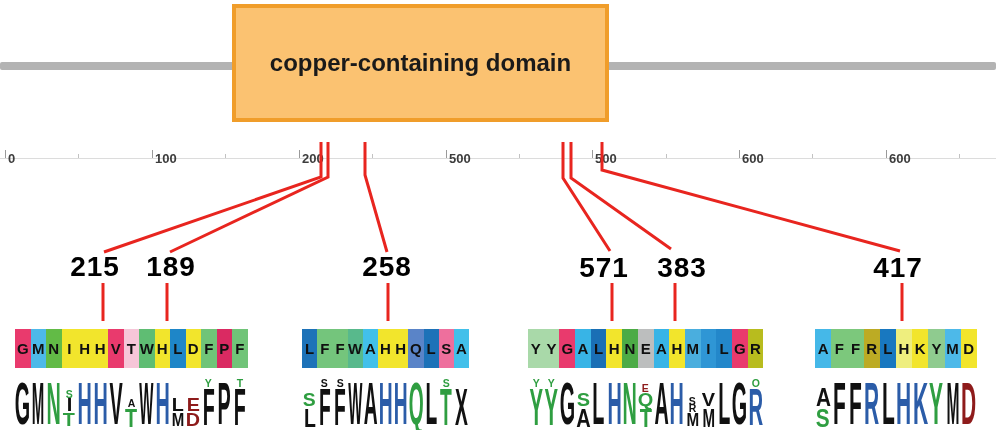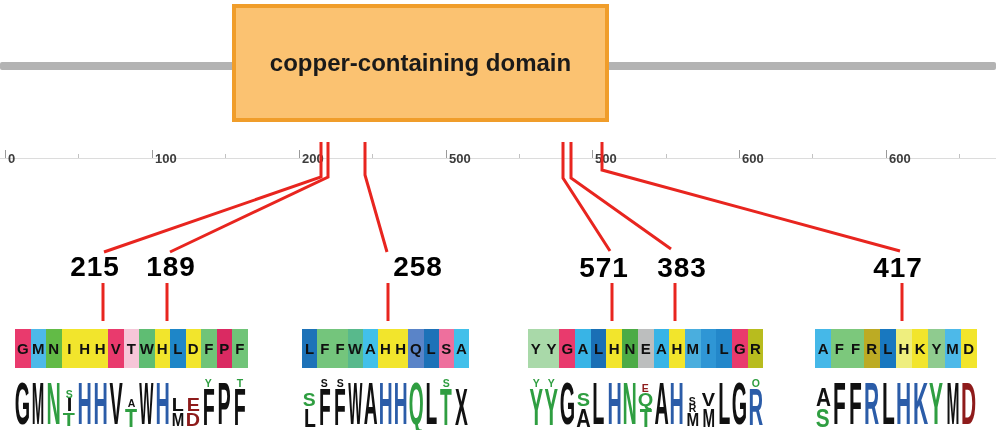--- a/index.html
+++ b/index.html
@@ -63,21 +63,21 @@
       <line x1="388" y1="283" x2="388" y2="321" stroke="#e8251f" stroke-width="3"></line>
       <polyline points="563,142 563,178 610,251" fill="none" stroke="#e8251f" stroke-width="3"></polyline>
       <line x1="612" y1="283" x2="612" y2="321" stroke="#e8251f" stroke-width="3"></line>
       <polyline points="571,142 571,178 671,249" fill="none" stroke="#e8251f" stroke-width="3"></polyline>
       <line x1="675" y1="283" x2="675" y2="321" stroke="#e8251f" stroke-width="3"></line>
       <polyline points="602,142 602,170 900,251" fill="none" stroke="#e8251f" stroke-width="3"></polyline>
       <line x1="902" y1="283" x2="902" y2="321" stroke="#e8251f" stroke-width="3"></line>
     </svg>
     <div class="pos-label" style="left: 95px; top: 267px;">215</div>
     <div class="pos-label" style="left: 171px; top: 267px;">189</div>
-    <div class="pos-label" style="left: 387px; top: 267px; margin-left: 31px;">258</div>
+    <div class="pos-label" style="left: 387px; top: 267px;">258</div>
     <div class="pos-label" style="left: 604px; top: 268px;">571</div>
     <div class="pos-label" style="left: 682px; top: 268px;">383</div>
     <div class="pos-label" style="left: 898px; top: 268px;">417</div>
     <div class="consensus" style="left: 15px; top: 329px;">
       <div class="cons-cell" style="width: 15.5px; background: rgb(233, 58, 109);">G</div>
       <div class="cons-cell" style="width: 15.5px; background: rgb(77, 185, 233);">M</div>
       <div class="cons-cell" style="width: 15.5px; background: rgb(98, 187, 70);">N</div>
       <div class="cons-cell" style="width: 15.5px; background: rgb(242, 229, 44);">I</div>
       <div class="cons-cell" style="width: 15.5px; background: rgb(242, 229, 44);">H</div>
       <div class="cons-cell" style="width: 15.5px; background: rgb(242, 229, 44);">H</div>

